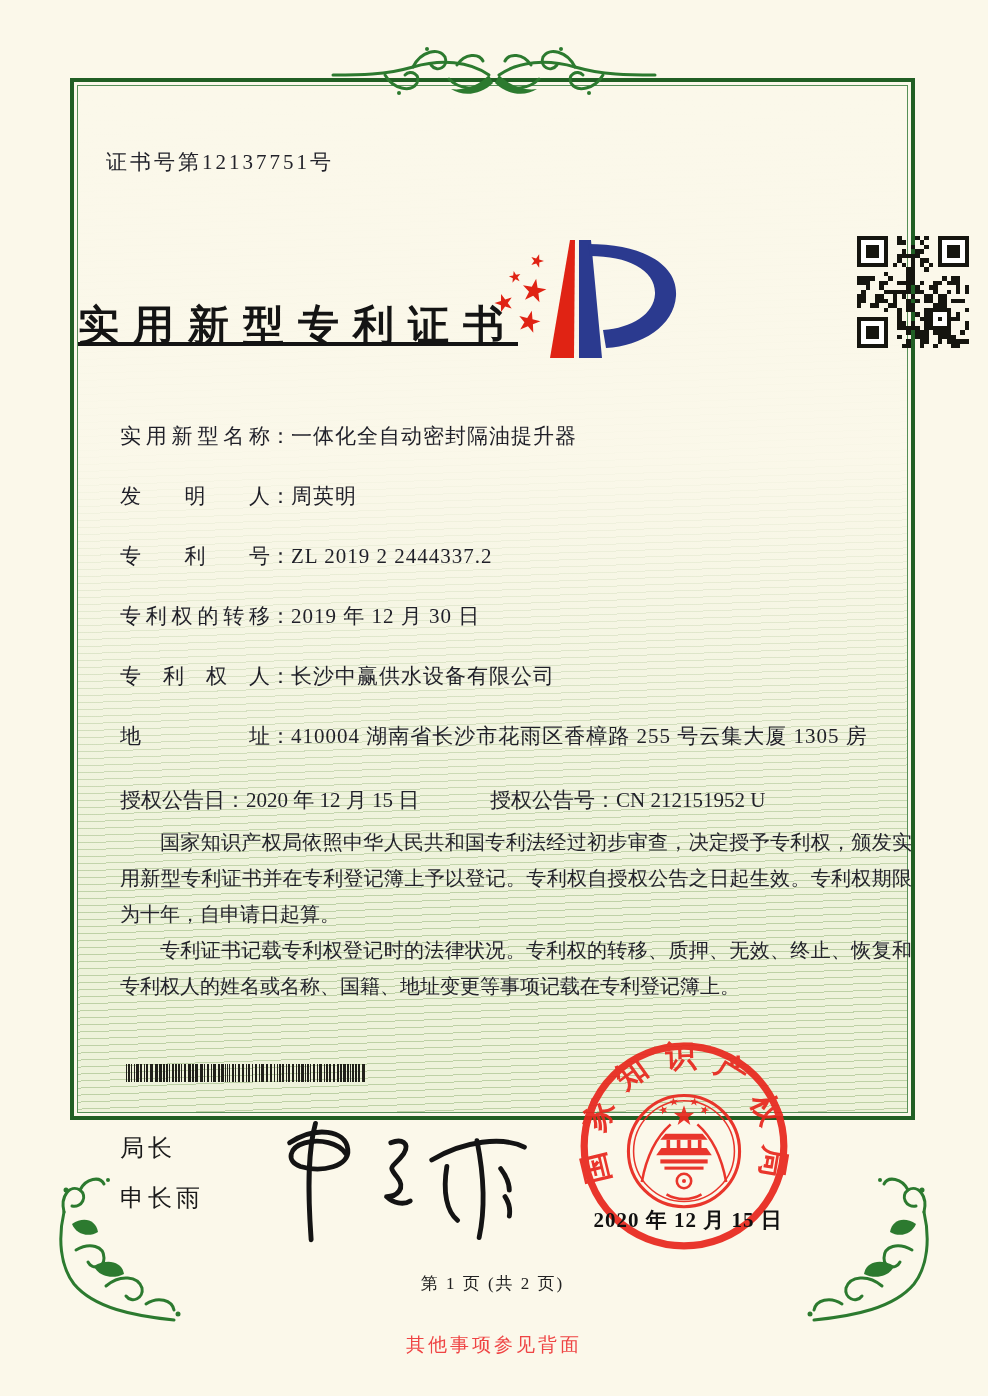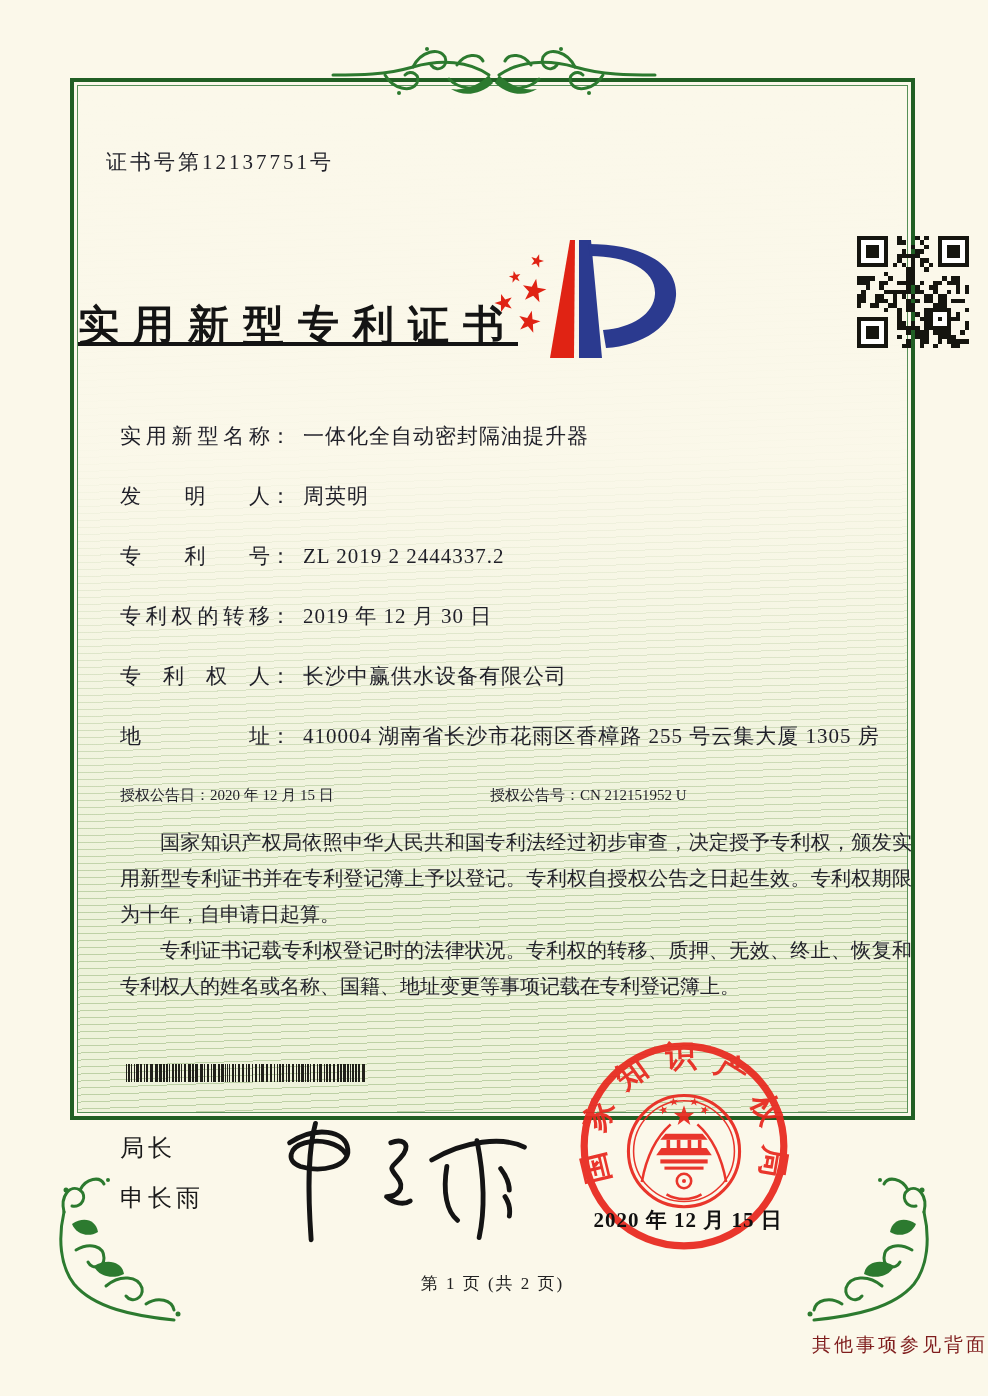--- a/index.html
+++ b/index.html
@@ -36,44 +36,44 @@
     font-size:41px;font-weight:600;letter-spacing:14px;color:#141414;text-decoration:underline;
   }
 
   .fields{left:42px;top:336px;right:40px;}
   .field-row{height:60px;font-size:21px;color:#1f1f28;white-space:nowrap;}
   .flabel{
     display:inline-block;width:150px;
     text-align:justify;text-align-last:justify;
   }
   .fcolon{display:inline-block;}
-  .fvalue{margin-left:12px;letter-spacing:1px;text-align:right;}
-
-  .grant-row{left:42px;top:700px;font-size:15px;white-space:nowrap;color:#1f1f28;}
+  .fvalue{letter-spacing:1px;text-align:right;}
+
+  .grant-row{left:42px;top:700px;font-size:21px;white-space:nowrap;color:#1f1f28;}
   .grant-no{position:absolute;left:370px;top:0;white-space:nowrap;}
 
   .decree{left:42px;top:738px;width:792px;font-size:20px;line-height:36px;
     text-align:justify;color:#23232b;}
   .decree p{margin:0;text-indent:2em;}
 
   .barcode{left:46px;top:977px;width:248px;height:20px;}
 
   .director{left:42px;top:1046px;font-size:24px;font-weight:500;
     font-family:"Liberation Sans","DejaVu Sans",sans-serif;color:#1a1a1a;letter-spacing:4px;}
   .director div{margin-bottom:18px;}
 
   .signature{left:175px;top:1022px;width:280px;height:145px;}
 
   .seal{left:500px;top:954px;width:212px;height:212px;opacity:.93;}
   .seal-date{left:492px;top:1120px;width:236px;text-align:center;
     font-size:21px;color:#111;letter-spacing:1px;font-weight:600;}
 
   .page-info{left:0;right:0;top:1186px;text-align:center;font-size:17px;letter-spacing:2px;color:#222;}
 
-  .back-note{left:0;right:0;top:1332px;text-align:right;font-size:19px;letter-spacing:3px;color:#7f1d1d;}
+  .back-note{left:0;right:0;top:1332px;text-align:center;font-size:19px;letter-spacing:3px;color:#ef4444;}
 
   .logo{left:404px;top:144px;width:214px;height:152px;}
   .qr{left:779px;top:150px;width:112px;height:112px;}
 
   .flourish-tc{left:329px;top:32px;width:330px;height:78px;z-index:3;}
   .flourish-bl{left:50px;top:1154px;width:132px;height:172px;z-index:3;}
   .flourish-br{left:806px;top:1154px;width:132px;height:172px;z-index:3;transform:scaleX(-1);}
 
   svg{display:block;width:100%;height:100%;}
 </style>

